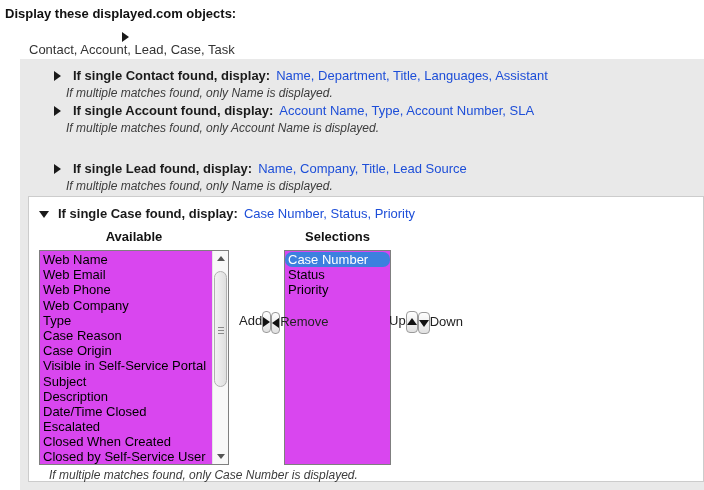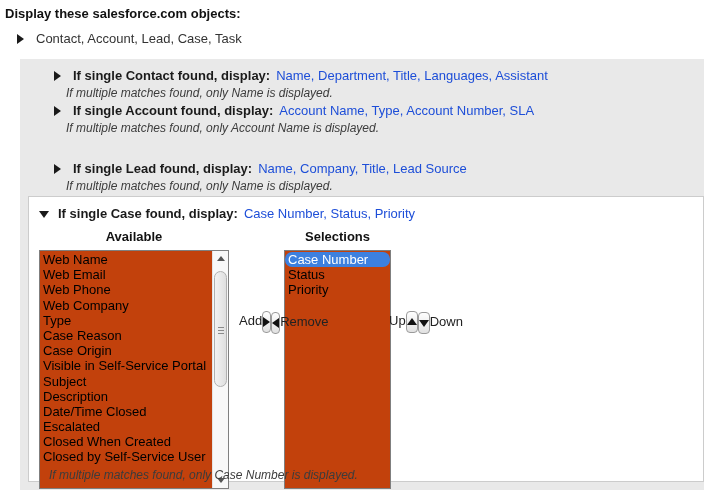--- a/index.html
+++ b/index.html
@@ -4,21 +4,21 @@
 <style>
   * { margin:0; padding:0; box-sizing:border-box; }
   html,body { width:704px; height:490px; overflow:hidden; background:#ffffff;
               font-family:"Liberation Sans", sans-serif; color:#222; }
   .abs { position:absolute; }
 
   
   .page-title { left:5px; top:6px; font-size:13px; font-weight:bold; color:#111; }
 
   
-  .objects-row { left:17px; top:31px; display:flex; align-items:center; }
+  .objects-row { left:17px; top:31px; display:flex; align-items:center;flex-direction:column; }
   .objects-row .tri-right { margin-top:1px; }
   .objects-row .summary { margin-left:12px; font-size:13px; color:#333; }
 
   
   .tri-right { width:0; height:0; border-top:5px solid transparent;
                border-bottom:5px solid transparent; border-left:7px solid #1a1a1a; }
   .tri-down  { width:0; height:0; border-left:5px solid transparent;
                border-right:5px solid transparent; border-top:7px solid #1a1a1a; }
 
   
@@ -39,21 +39,21 @@
                 background:#ffffff; border:1px solid #cccccc; }
   .case-header { position:absolute; left:10px; top:9px; display:flex; align-items:center; }
   .case-header .tri-down { margin-top:2px; }
   .case-header .sec-label { margin-left:9px; }
 
   .col-label { position:absolute; top:32px; font-size:13px; font-weight:bold;
                text-align:center; color:#111; }
   #available-label  { left:10px;  width:190px; }
   #selections-label { left:255px; width:107px; }
 
-  .listbox { position:absolute; top:53px; height:239px; background:#c2410c;
+  .listbox { position:absolute; top:53px; height:215px; background:#d946ef;
              border:1px solid #7f7f7f; overflow:hidden; }
   #available-listbox  { left:10px;  width:190px; }
   #selections-listbox { left:255px; width:107px; }
   .items { position:absolute; left:0; top:1px; right:0; }
   #available-listbox .items { right:17px; }
   .opt { height:15.2px; line-height:15.2px; font-size:13px; padding-left:3px;
          white-space:nowrap; overflow:hidden; color:#000; cursor:default; }
   .opt.selected { background:var(--sel-bg,#3d80df); color:#fff;border-radius:7px; }
 
   
@@ -87,21 +87,21 @@
   .g-left  { width:0;height:0;border-top:5px solid transparent;border-bottom:5px solid transparent;border-right:7px solid #111; }
   .g-up    { width:0;height:0;border-left:5px solid transparent;border-right:5px solid transparent;border-bottom:7px solid #111; }
   .g-down  { width:0;height:0;border-left:5px solid transparent;border-right:5px solid transparent;border-top:7px solid #111; }
 
   .case-note { position:absolute; left:20px; top:271px; font-size:12px;
                font-style:italic; color:#3c3c3c; }
 </style>
 </head>
 <body>
 
-<div class="abs page-title">Display these salesforce.com objects:</div>
+<div class="abs page-title">Display these displayed.com objects:</div>
 
 <div class="abs objects-row">
   <span class="tri-right"></span>
   <span class="summary">Contact, Account, Lead, Case, Task</span>
 </div>
 
 <div class="abs gray-box">
 
   <div class="section" id="section-contact">
     <div class="sec-row">

